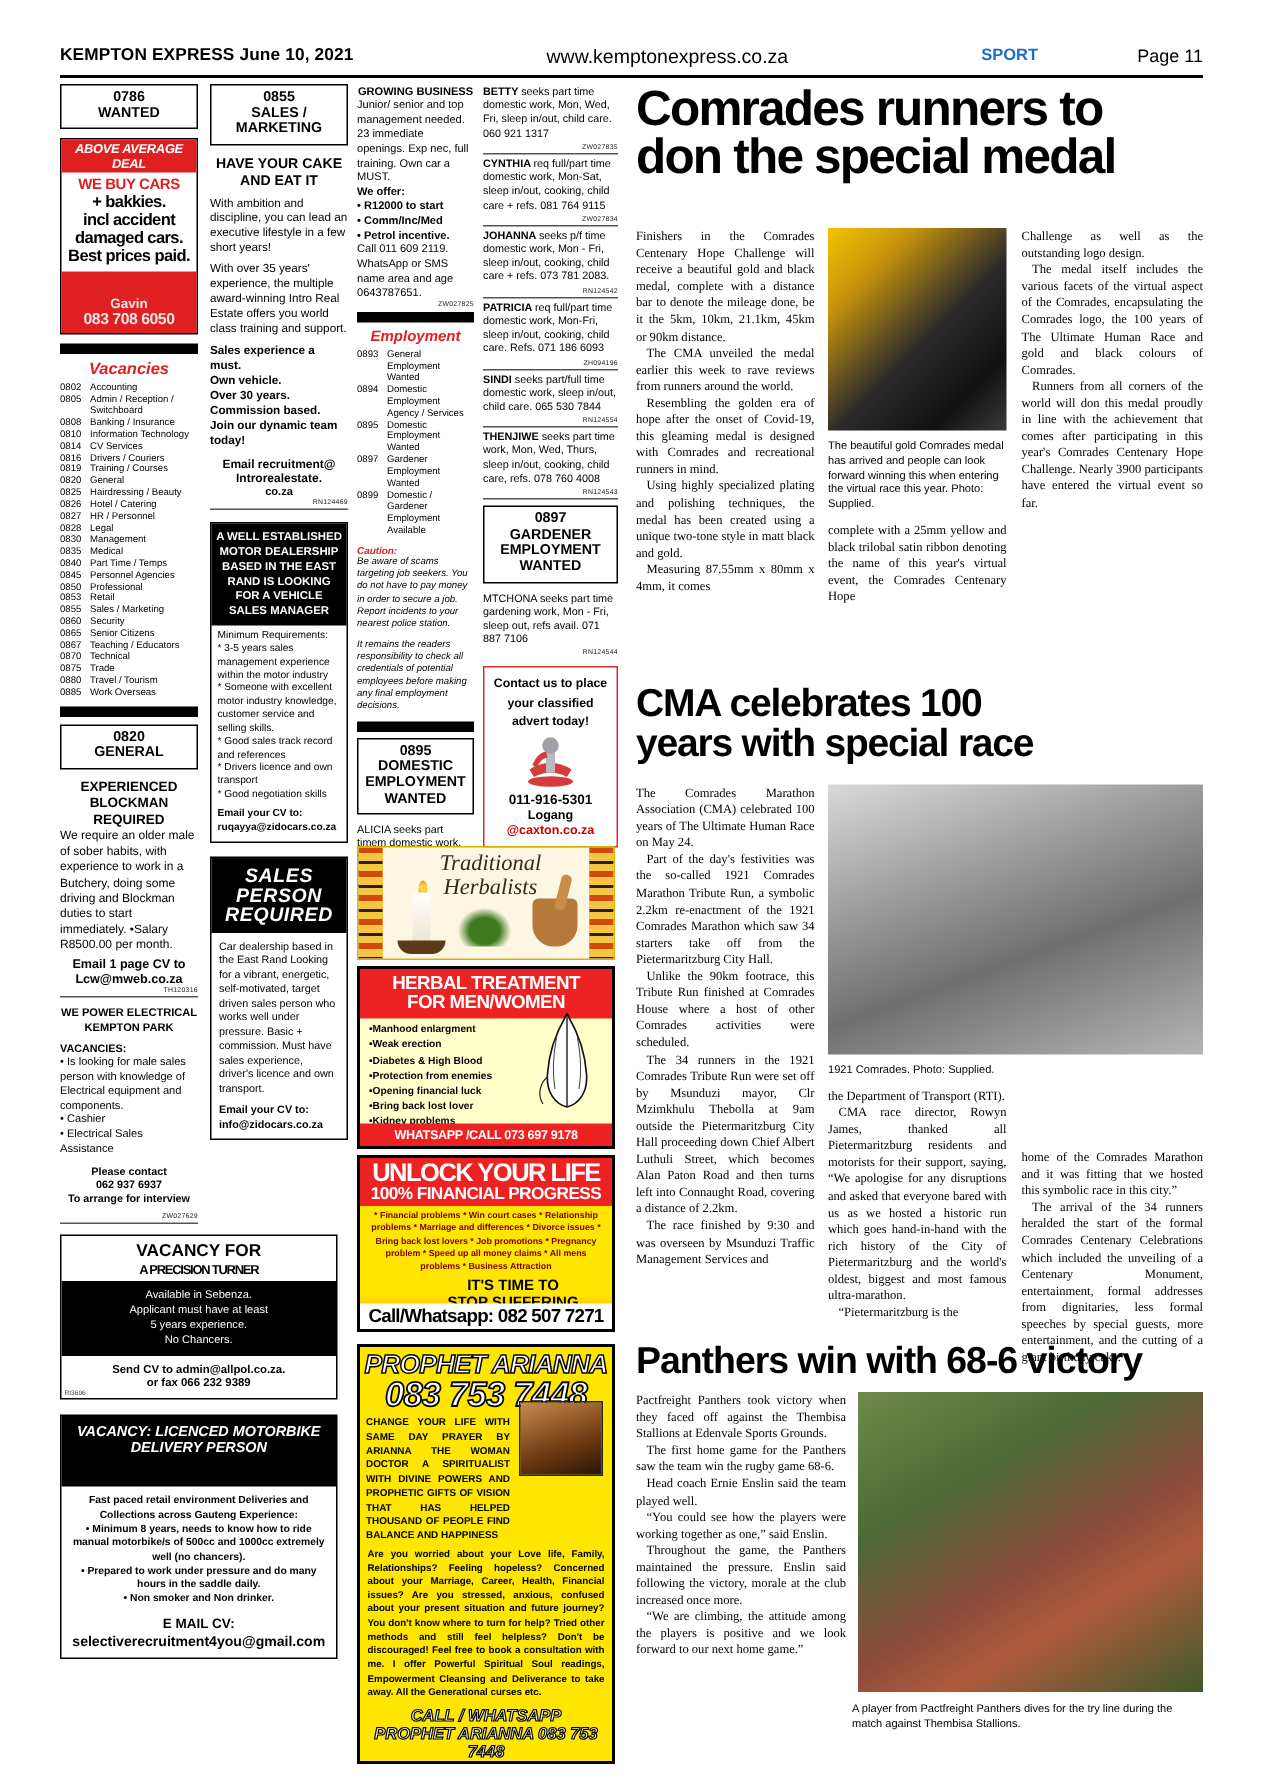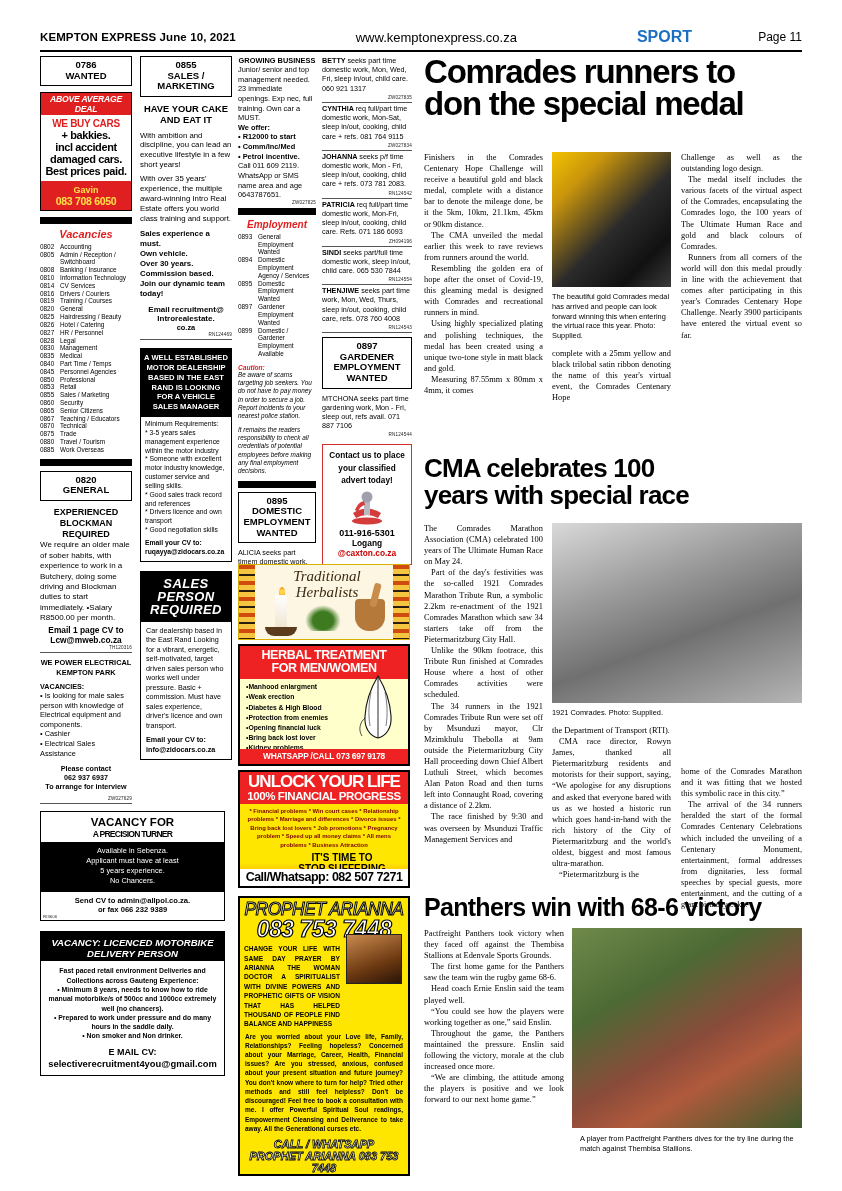--- a/index.html
+++ b/index.html
@@ -12,21 +12,21 @@
     position: relative;
     overflow: hidden;
   }
   .page { position:absolute; left:0; top:0; width:842px; height:1191px; background:#fff; }
 
   
   .masthead { position:absolute; left:40px; top:26px; width:762px; height:22px;
               display:flex; align-items:center; }
   .mh-left  { font-size:11.5px; font-weight:bold; letter-spacing:.1px; white-space:nowrap;}
   .mh-mid   { flex:1; text-align:center; font-size:13px; }
-  .mh-sport { color:#1a6fc4; font-weight:bold; font-size:16px; margin-right:52px; }
+  .mh-sport { color:#1a6fc4; font-weight:bold; font-size:11px; margin-right:52px; }
   .mh-page  { font-size:12px; width:58px; text-align:right;}
   .mh-rule  { position:absolute; left:40px; top:50px; width:762px; height:2px; background:#000;}
 
   
   .col { position:absolute; }
   .cat-box { border:1.4px solid #000; text-align:center; font-weight:bold;
              padding:3px 2px 4px; line-height:1.12; background:#fff; }
   .cat-box .n { font-size:9.5px; }
   .cat-box .t { font-size:9.5px; }
   .blackbar { height:7px; background:#000; }
@@ -41,21 +41,21 @@
 
   
   #col1 { left:40px; top:56px; width:92px; }
   .carsad { border:1.5px solid #000; background:#fff; margin-top:6px; position:relative;}
   .carsad .band1 { background:#e02020; color:#fff; font-weight:bold; font-style:italic;
                    font-size:8.6px; text-align:center; padding:1px 0; letter-spacing:-.2px;}
   .carsad .line2 { color:#e02020; font-weight:bold; font-size:10px; text-align:center;
                    margin:3px 0 1px; letter-spacing:-.3px;}
   .carsad .big  { font-weight:bold; font-size:11px; text-align:center; line-height:1.08;
                   letter-spacing:-.4px; }
-  .carsad .redfoot { background:#e02020; color:#fde047; text-align:center; margin-top:3px; padding:4px 0 3px;}
+  .carsad .redfoot { background:#e02020; color:#e5e5e5; text-align:center; margin-top:3px; padding:16px 0 3px;}
   .carsad .redfoot .nm { font-weight:bold; font-size:9px; }
   .carsad .redfoot .ph { font-weight:bold; font-size:10.5px; letter-spacing:-.3px;}
 
   .vac-title { color:#e02020; font-weight:bold; font-style:italic; font-size:11px;
                text-align:center; margin:4px 0 3px; }
   .vac-list { font-size:6.4px; line-height:1.22; }
   .vac-list .row { display:flex; }
   .vac-list .cc { width:20px; flex:none; }
   .vac-list .lb { flex:1; }
   .ctr { text-align:center; }
@@ -63,21 +63,21 @@
 
   .vacprec { border:1.6px solid #000; margin-top:7px; position:relative; overflow:hidden;}
   .vacprec .hd { text-align:center; font-weight:bold; font-size:11.5px; line-height:1.1; padding:4px 2px 1px;}
   .vacprec .hd2 { text-align:center; font-weight:bold; font-size:8.6px; padding-bottom:3px;}
   .vacprec .blk { background:#000; color:#fff; text-align:center; font-size:7.4px;
                   line-height:1.35; padding:4px 6px 6px; position:relative;}
   .vacprec .ft { text-align:center; font-weight:bold; font-size:7.6px; line-height:1.25; padding:4px 3px 5px;}
 
   .motorbike { border:1.5px solid #000; margin-top:10px; }
   .motorbike .blk { background:#000; color:#fff; font-style:italic; font-weight:bold;
-                    text-align:center; font-size:9.6px; line-height:1.18; padding:5px 4px 2px;}
+                    text-align:center; font-size:9.6px; line-height:1.18; padding:5px 4px 20px;}
   .motorbike .bd { font-size:6.9px; line-height:1.35; text-align:center; padding:5px 5px 2px; font-weight:bold;}
   .motorbike .em { text-align:center; font-weight:bold; font-size:9px; padding:4px 2px 6px; line-height:1.2;}
 
   
   #col2 { left:140px; top:56px; width:92px; }
   .cake-h { text-align:center; font-weight:bold; font-size:9.4px; line-height:1.15; margin:7px 0 5px;}
   .p-body { font-size:7.8px; line-height:1.28; }
   .dealer { border:1.5px solid #000; margin-top:8px;}
   .dealer .blk { background:#000; color:#fff; text-align:center; font-weight:bold;
                  font-size:7.6px; line-height:1.3; padding:4px 3px 5px;}
@@ -145,21 +145,21 @@
       font-size:11.5px; letter-spacing:-.4px; padding:0 0 2px;}
   .unlock .lst { font-size:5.9px; font-weight:bold; text-align:center; line-height:1.42;
       padding:3px 4px 0; color:#7a0000;}
   .unlock .mid { text-align:center; font-weight:bold; font-size:10px; line-height:1.12; margin-top:3px;padding-left:36px;}
   .unlock .mid .s { font-size:8.6px; }
   .unlock .call { position:absolute; left:0; right:0; bottom:0; background:#fff; color:#000;
       text-align:center; font-weight:bold; font-size:12.5px; letter-spacing:-.5px; padding:1px 0 2px;}
 
   .prophet { position:absolute; left:238px; top:896px; width:172px; height:280px;
       border:2px solid #000; background:#ffe600; overflow:hidden;}
-  .prophet .nm { text-align:center; font-weight:normal; font-style:italic; font-size:17.5px;
+  .prophet .nm { text-align:center; font-weight:bold; font-style:italic; font-size:17.5px;
       letter-spacing:-.5px; color:#fff; -webkit-text-stroke:1px #000; line-height:1.05; margin-top:2px;}
   .prophet .ph { text-align:center; font-weight:bold; font-style:italic; font-size:23px;
       letter-spacing:-.5px; color:#fff; -webkit-text-stroke:1.2px #000; line-height:1;}
   .prophet .p1 { font-size:6.6px; font-weight:bold; line-height:1.42; padding:3px 4px 0; text-align:justify;}
   .prophet .p2 { font-size:6.5px; font-weight:bold; line-height:1.42; padding:3px 5px 0; text-align:justify;}
   .prophet .foot { text-align:center; font-weight:bold; font-style:italic; font-size:11px;
       color:#fff; -webkit-text-stroke:.8px #000; line-height:1.1; margin-top:5px;}
   .prophet .photo { position:absolute; right:6px; top:36px; width:56px; height:50px;
       background:linear-gradient(160deg,#c98a4e,#6e3a12 60%,#2a1406);
       border:1px solid #222;}
@@ -645,15 +645,15 @@
   </div>
   <div style="position:absolute;left:424px;top:928px;width:140px;" class="story" id="s3colA">
       <p class="first">Pactfreight Panthers took victory when they faced off against the Thembisa Stallions at Edenvale Sports Grounds.</p>
       <p>The first home game for the Panthers saw the team win the rugby game 68-6.</p>
       <p>Head coach Ernie Enslin said the team played well.</p>
       <p>“You could see how the players were working together as one,” said Enslin.</p>
       <p>Throughout the game, the Panthers maintained the pressure. Enslin said following the victory, morale at the club increased once more.</p>
       <p>“We are climbing, the attitude among the players is positive and we look forward to our next home game.”</p>
     </div>
   <div style="position:absolute;left:572px;top:928px;width:230px;height:200px;" class="photo-rugby"></div>
-  <div style="position:absolute;left:580px;top:1134px;width:230px;" class="caption">A player from Pactfreight Panthers dives for the try line during the match against Thembisa Stallions.</div>
+  <div style="position:absolute;left:568px;top:1134px;width:230px;" class="caption">A player from Pactfreight Panthers dives for the try line during the match against Thembisa Stallions.</div>
 
 </div>
 
 </body></html>

